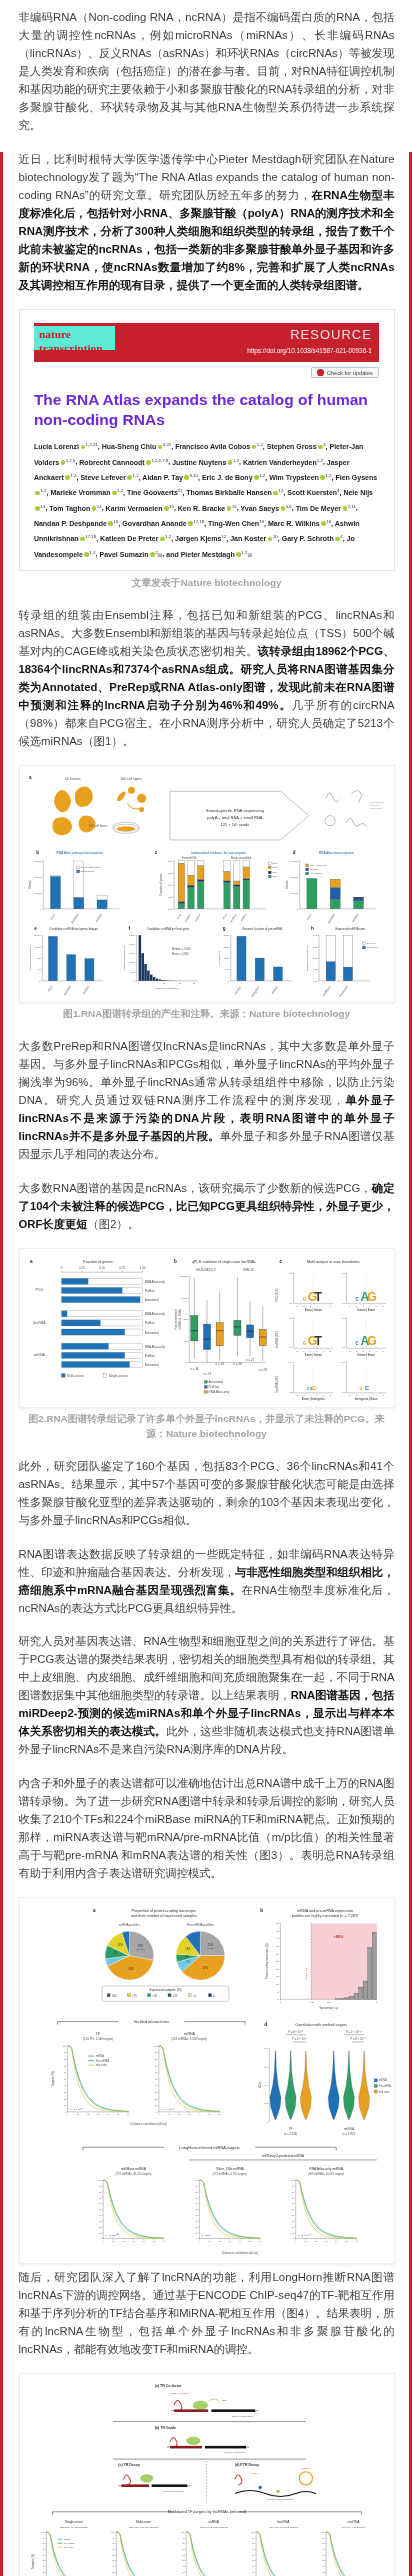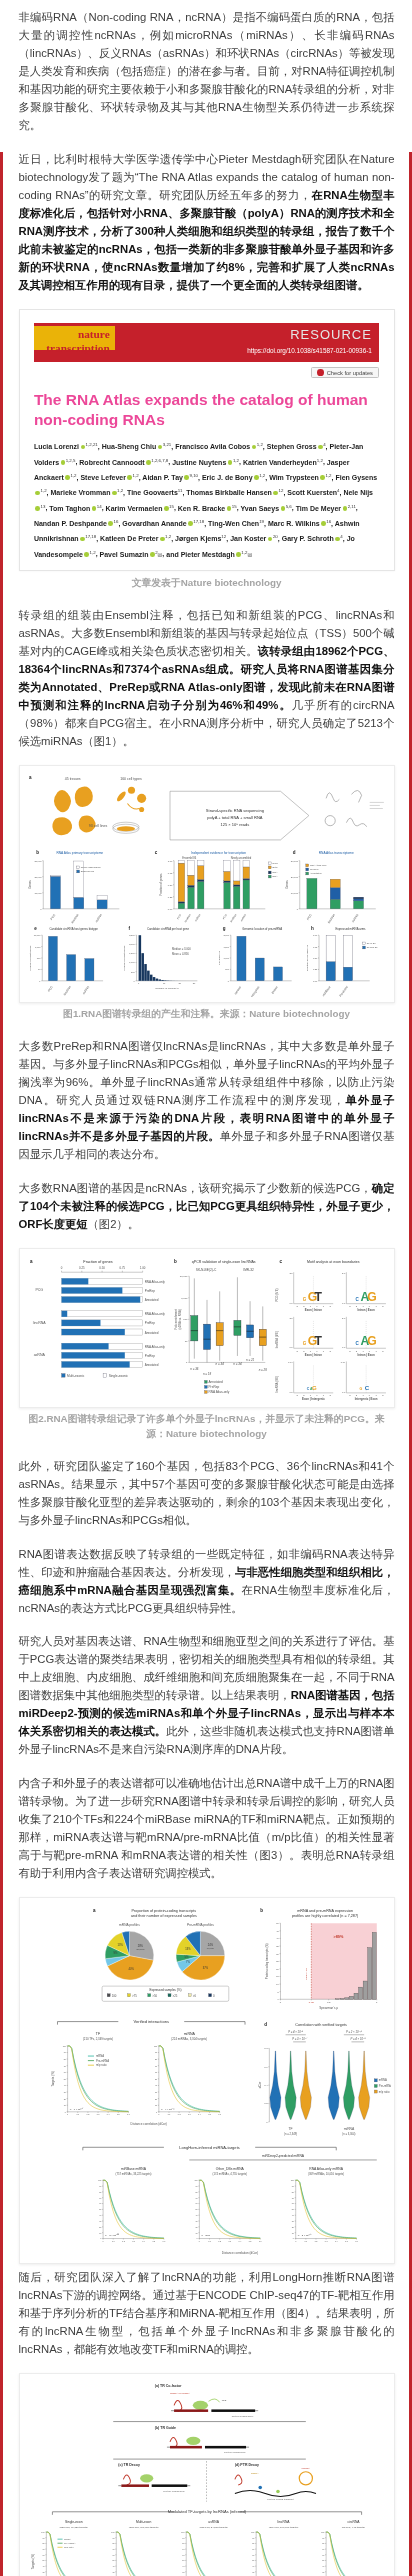--- a/index.html
+++ b/index.html
@@ -9,28 +9,28 @@
   .red-strip.left{left:0}.red-strip.right{right:0}
   .content{padding:8.2px 17.5px 15.5px 18.5px;}
   .para{font-size:11.3px;line-height:18px;color:#3f3f3f;text-align:justify;margin:0 0 15.5px 0;}
   .para b{color:#141414;}
   .caption{font-size:9.8px;line-height:15.5px;color:#a5a5a5;text-align:center;margin:3.1px 9.3px 15.5px;font-weight:bold;}
   .fig-card{border:0.5px solid #ececec;box-shadow:0 0.5px 2.6px rgba(0,0,0,.07);background:#fff;padding:5.2px 0;margin:1px 0 3.1px;}
   .fig-card svg{display:block;margin:0 auto;}
   
   .paper-card{border:0.5px solid #e5e5e5;box-shadow:0 0.5px 2.1px rgba(0,0,0,.05);background:#fff;padding:12.4px 14.4px 8.2px;margin:1px 0 4.1px;}
   .banner{position:relative;background:#c5202b;height:39px;}
-  .logo-box{position:absolute;left:0;top:3.6px;width:81px;height:24px;background:#eab308;padding:2.1px 5.2px;box-sizing:border-box;text-align:right;}
+  .logo-box{position:absolute;left:0;top:3.6px;width:81px;height:24px;background:#5eead4;padding:2.1px 5.2px;box-sizing:border-box;}
   .logo-line{font-family:"Liberation Serif","DejaVu Serif",serif;color:#c5202b;font-weight:700;font-size:11.3px;line-height:13.4px;letter-spacing:0;}
   .resource{position:absolute;right:7.2px;top:4.1px;color:#e5e5e5;font-size:13px;letter-spacing:1px;}
   .doi{position:absolute;right:7.2px;top:24px;color:#fff;font-size:6.4px;}
   .updates-row{display:flex;justify-content:flex-end;margin:5.2px 0 0;}
   .updates{display:flex;align-items:center;gap:3.1px;border:0.5px solid #c3c3c3;border-radius:1.5px;background:#f6f6f6;padding:1.5px 5.2px;font-size:5.7px;color:#444;}
   .updates .dot{width:6.7px;height:6.7px;border-radius:50%;background:#c5202b;display:inline-block;}
-  .paper-title{font-size:15.5px;font-weight:700;color:#ec4899;line-height:20px;margin:11.3px 0 8.2px;}
+  .paper-title{font-size:15.5px;font-weight:700;color:#6d28d9;line-height:20px;margin:11.3px 0 8.2px;}
   .authors{font-size:7px;font-weight:700;color:#1d1d1d;line-height:13px;}
   .authors sup{font-size:4.4px;font-weight:400;color:#333;}
   .orcid{display:inline-block;width:4.6px;height:4.6px;border-radius:50%;background:#a6ce39;margin:0 0.5px 0 1.5px;}
   .mail{font-size:5.7px;color:#555;}
 </style>
 </head>
 <body>
 
 <div class="page">
   <div class="red-strip left"></div>

